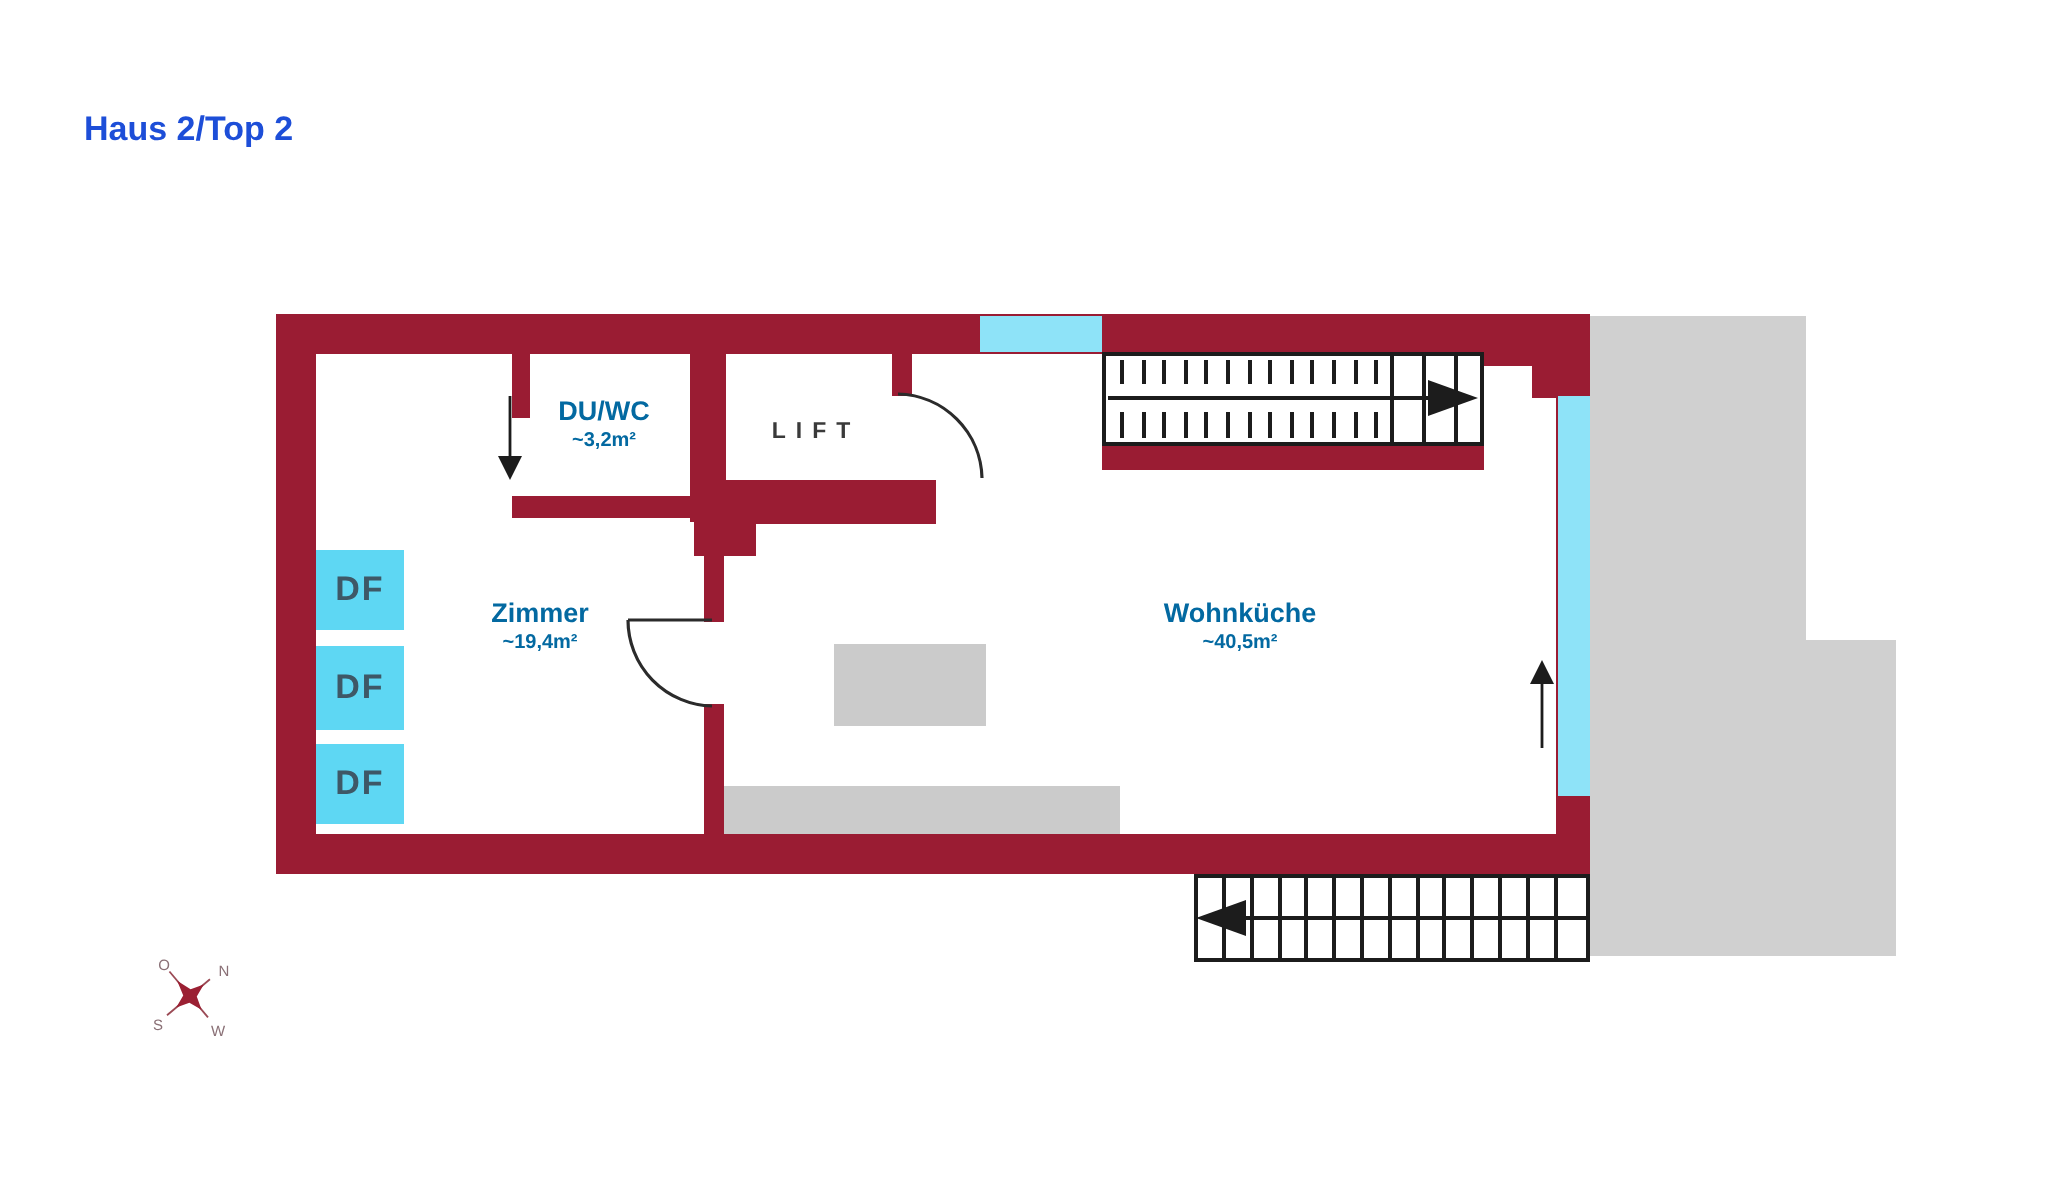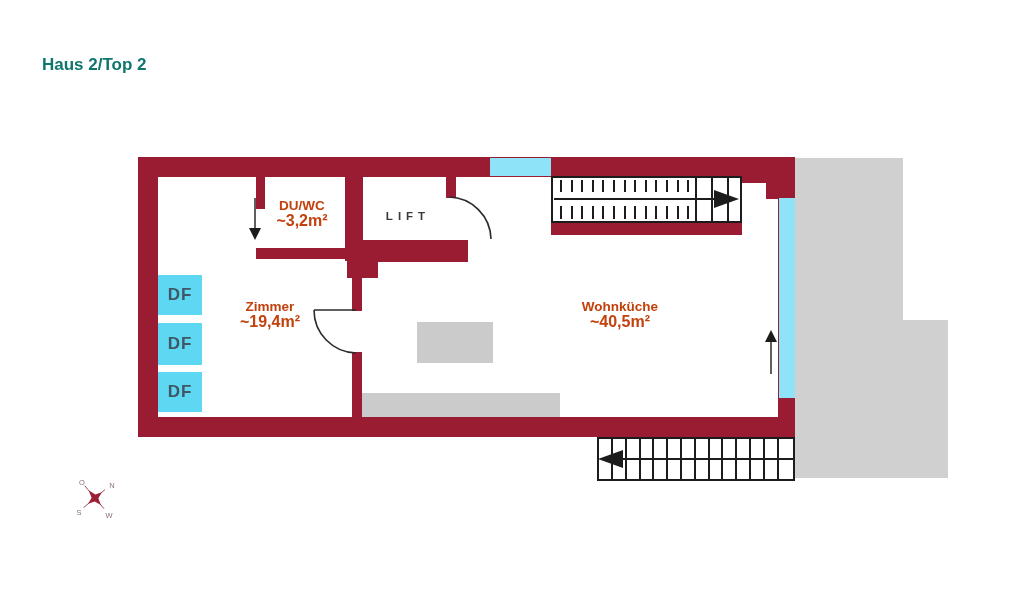--- a/index.html
+++ b/index.html
@@ -1,27 +1,27 @@
 <!DOCTYPE html>
 <html><head>
 <meta charset="utf-8">
 <style>
   html,body{margin:0;padding:0;background:#ffffff;}
   .canvas{position:relative;width:1024px;height:596px;background:#ffffff;overflow:hidden;
           font-family:"Liberation Sans",sans-serif;}
-  .title{position:absolute;left:42px;top:52px;font-size:17px;font-weight:bold;color:#0f766e;line-height:26px;}
+  .title{position:absolute;left:42px;top:52px;font-size:17px;font-weight:bold;color:#1d4ed8;line-height:26px;}
   .gray{position:absolute;background:#d0d0d0;}
   .furn{position:absolute;background:#cbcbcb;}
   .wall{position:absolute;background:#9a1c33;}
   .win{position:absolute;background:#8ee3f8;}
   .df{position:absolute;left:158px;width:44px;background:#5ed7f3;display:flex;align-items:center;justify-content:center;
       font-size:17px;font-weight:600;color:#3e5866;letter-spacing:1px;}
-  .room-label{position:absolute;transform:translateX(-50%);text-align:center;color:#c2410c;line-height:15px;white-space:nowrap;}
+  .room-label{position:absolute;transform:translateX(-50%);text-align:center;color:#0369a1;line-height:15px;white-space:nowrap;}
   .room-label .nm{font-size:13.5px;font-weight:bold;}
-  .room-label .ar{font-size:16px;font-weight:bold;}
+  .room-label .ar{font-size:10px;font-weight:bold;}
   .lift-label{position:absolute;transform:translateX(-50%);font-size:11.5px;font-weight:600;color:#3a3a3a;
               letter-spacing:5px;white-space:nowrap;}
   .terr-label{position:absolute;transform:translateX(-50%);text-align:center;color:#606060;line-height:15px;white-space:nowrap;}
   .terr-label .nm{font-size:11px;font-weight:bold;letter-spacing:4px;}
   .terr-label .ar{font-size:10.5px;font-weight:bold;letter-spacing:.5px;}
   .stairs-top{position:absolute;left:551px;top:176px;width:191px;height:47px;border:2px solid #1c1c1c;
               box-sizing:border-box;background:#ffffff;}
   .stairs-bottom{position:absolute;left:597px;top:437px;width:198px;height:44px;border:2px solid #1c1c1c;
               box-sizing:border-box;background:#ffffff;}
   .tread{position:absolute;width:2px;background:#1c1c1c;}

